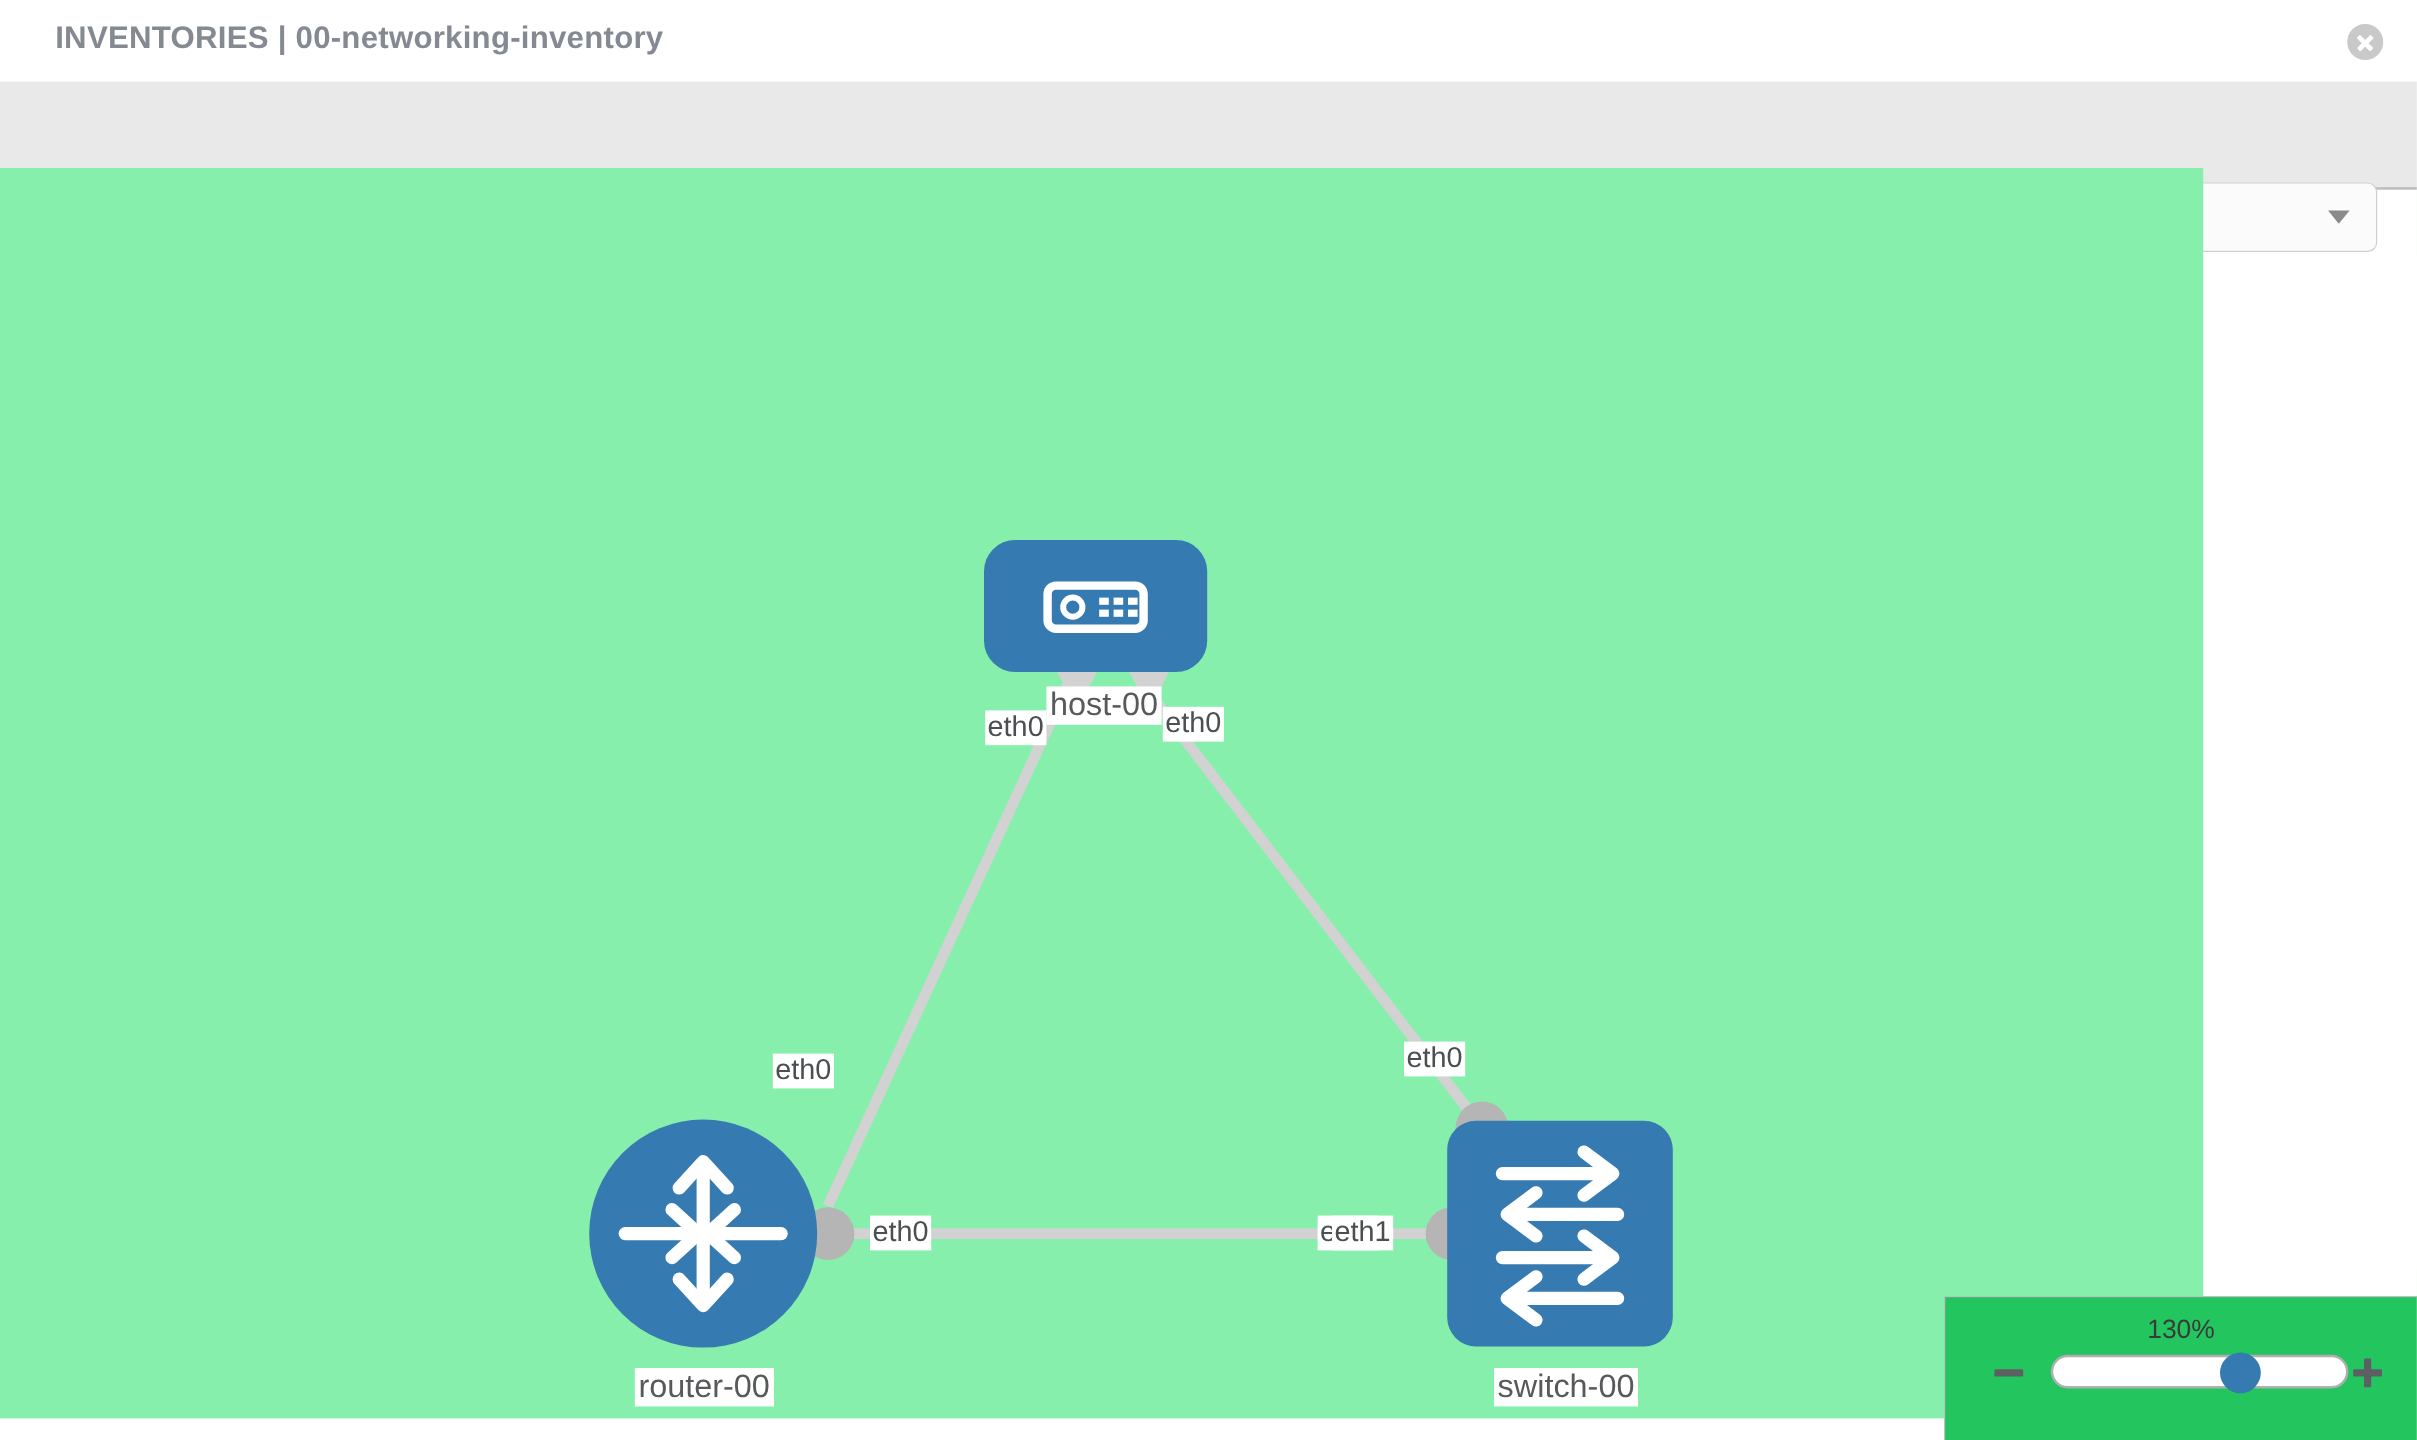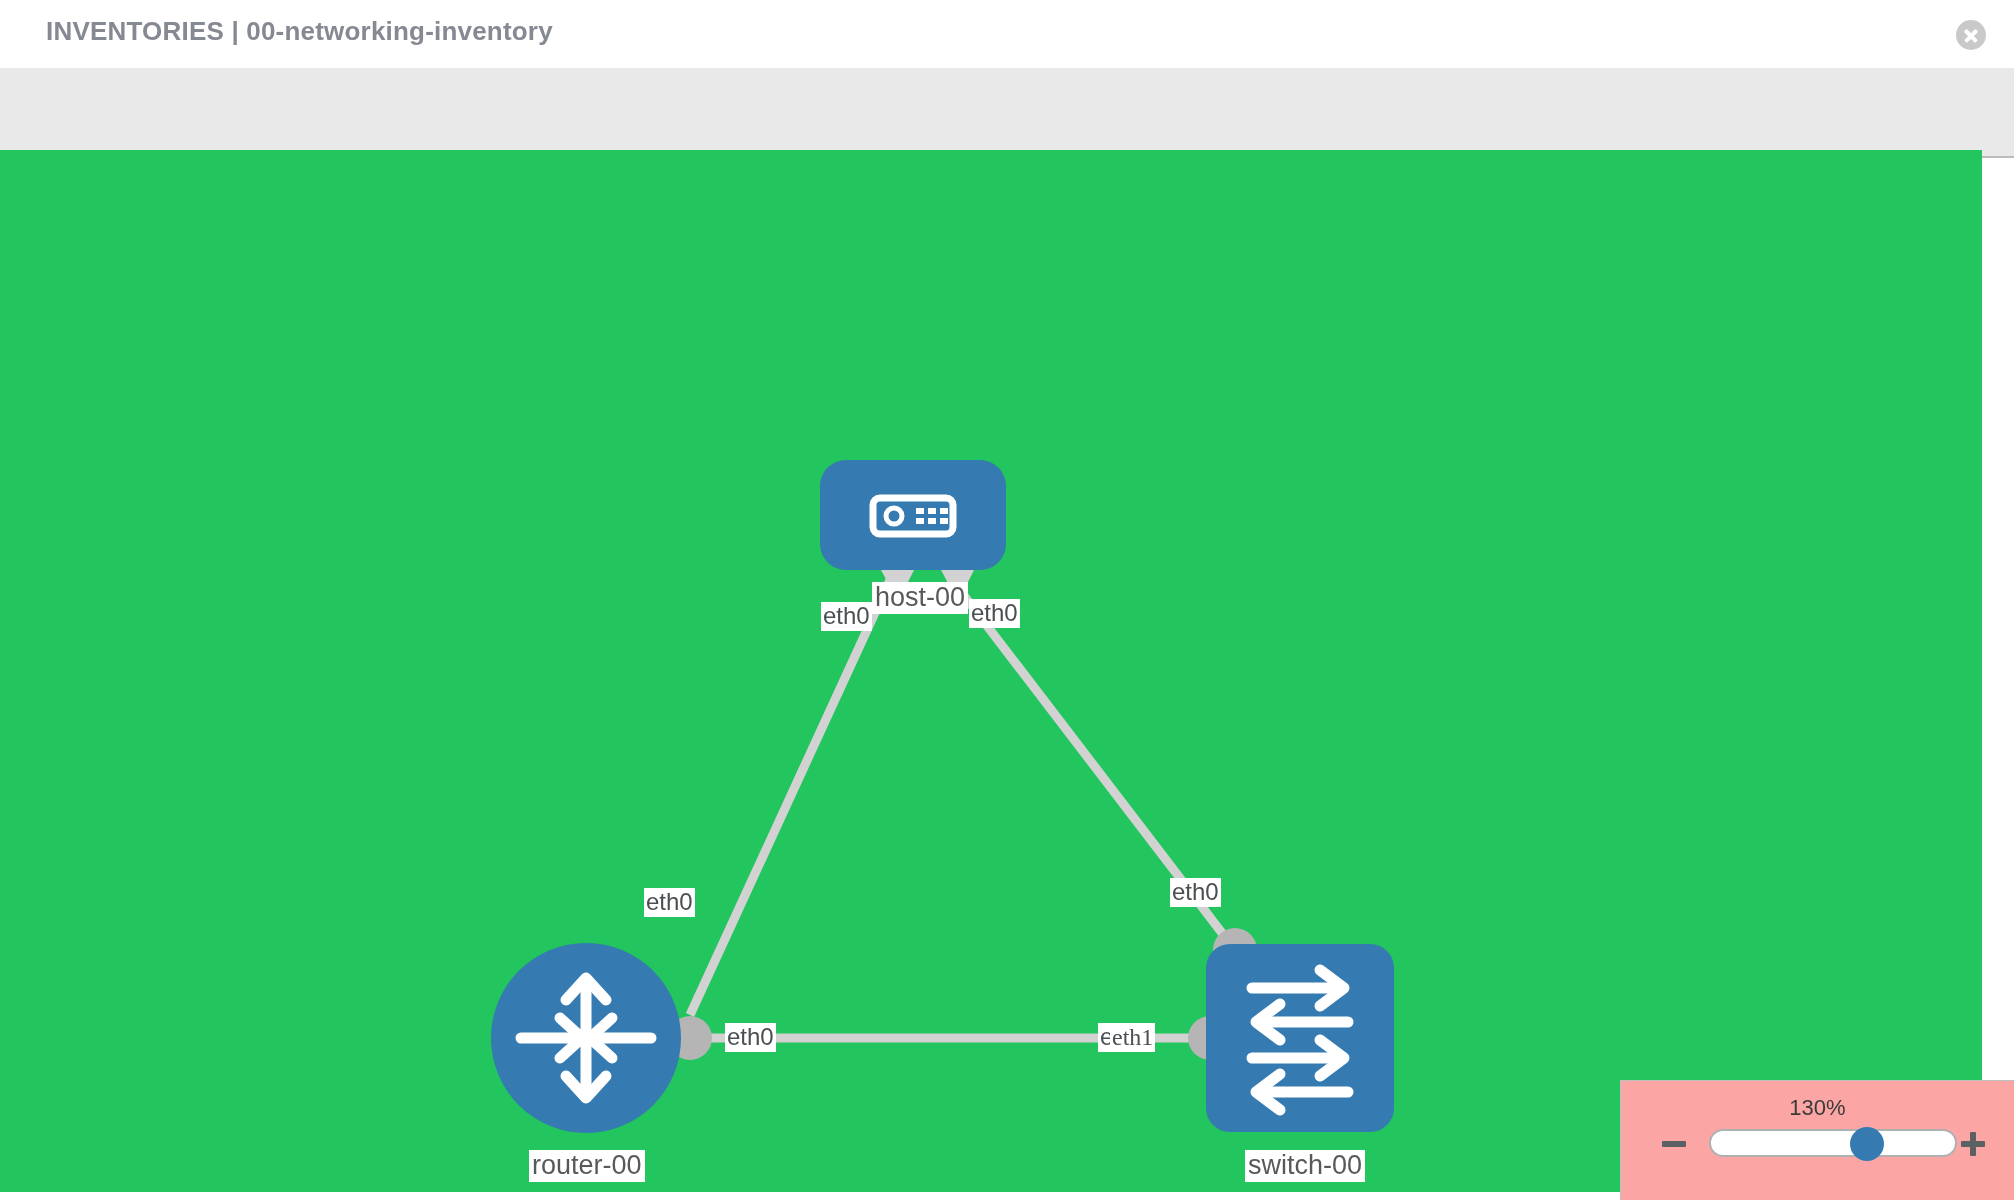--- a/index.html
+++ b/index.html
@@ -105,24 +105,24 @@
     width: 38px;
     height: 38px;
     cursor: pointer;
   }
   #wrench-icon { left: 1046px; }
   #key-icon    { left: 1116px; }
 
   
   .canvas {
     position: absolute;
-    left: 0; top: 150px;
-    width: 1982px;
+    left: 0; top: 140px;
+    width: 1836px;
     height: 1042px;
-    background: #22c55e;
+    background: #86efac;
     overflow: hidden;
   }
   .topology-svg {
     position: absolute;
     left: 0; top: 0;
     width: 2014px;
     height: 1042px;
   }
 
   
@@ -145,21 +145,21 @@
     line-height: 1.2;
   }
 
   
   .zoom-panel {
     position: absolute;
     left: 1620px;
     top: 1080px;
     width: 394px;
     height: 120px;
-    background: #fca5a5;
+    background: #22c55e;
     border: 1px solid #bfbfbf;
     border-bottom: none;
     border-right: none;
     box-sizing: border-box;
   }
   .zoom-value {
     position: absolute;
     left: 0; right: 0;
     top: 14px;
     text-align: center;
@@ -310,21 +310,21 @@
   <div class="port-label" style="left:969px; top:449px;">eth0</div>
 
   <div class="port-label" style="left:644px; top:738px;">eth0</div>
 
   <div class="port-label" style="left:1170px; top:728px;">eth0</div>
 
   <div class="port-label" style="left:725px; top:873px;">eth0</div>
 
   <div class="port-label" style="left:1098px; top:873px;">eth0</div>
 
-  <div class="port-label" style="left:1110px; top:873px;font-family:Liberation Serif, serif;">eth1</div>
+  <div class="port-label" style="left:1110px; top:873px;">eth1</div>
 
   <div class="node-label" style="left:529px; top:1000px;">router-00</div>
 
   <div class="node-label" style="left:1245px; top:1000px;">switch-00</div>
 </div>
 
 <div class="zoom-panel">
   <div class="zoom-value">130%</div>
 
   <div class="zoom-minus">

